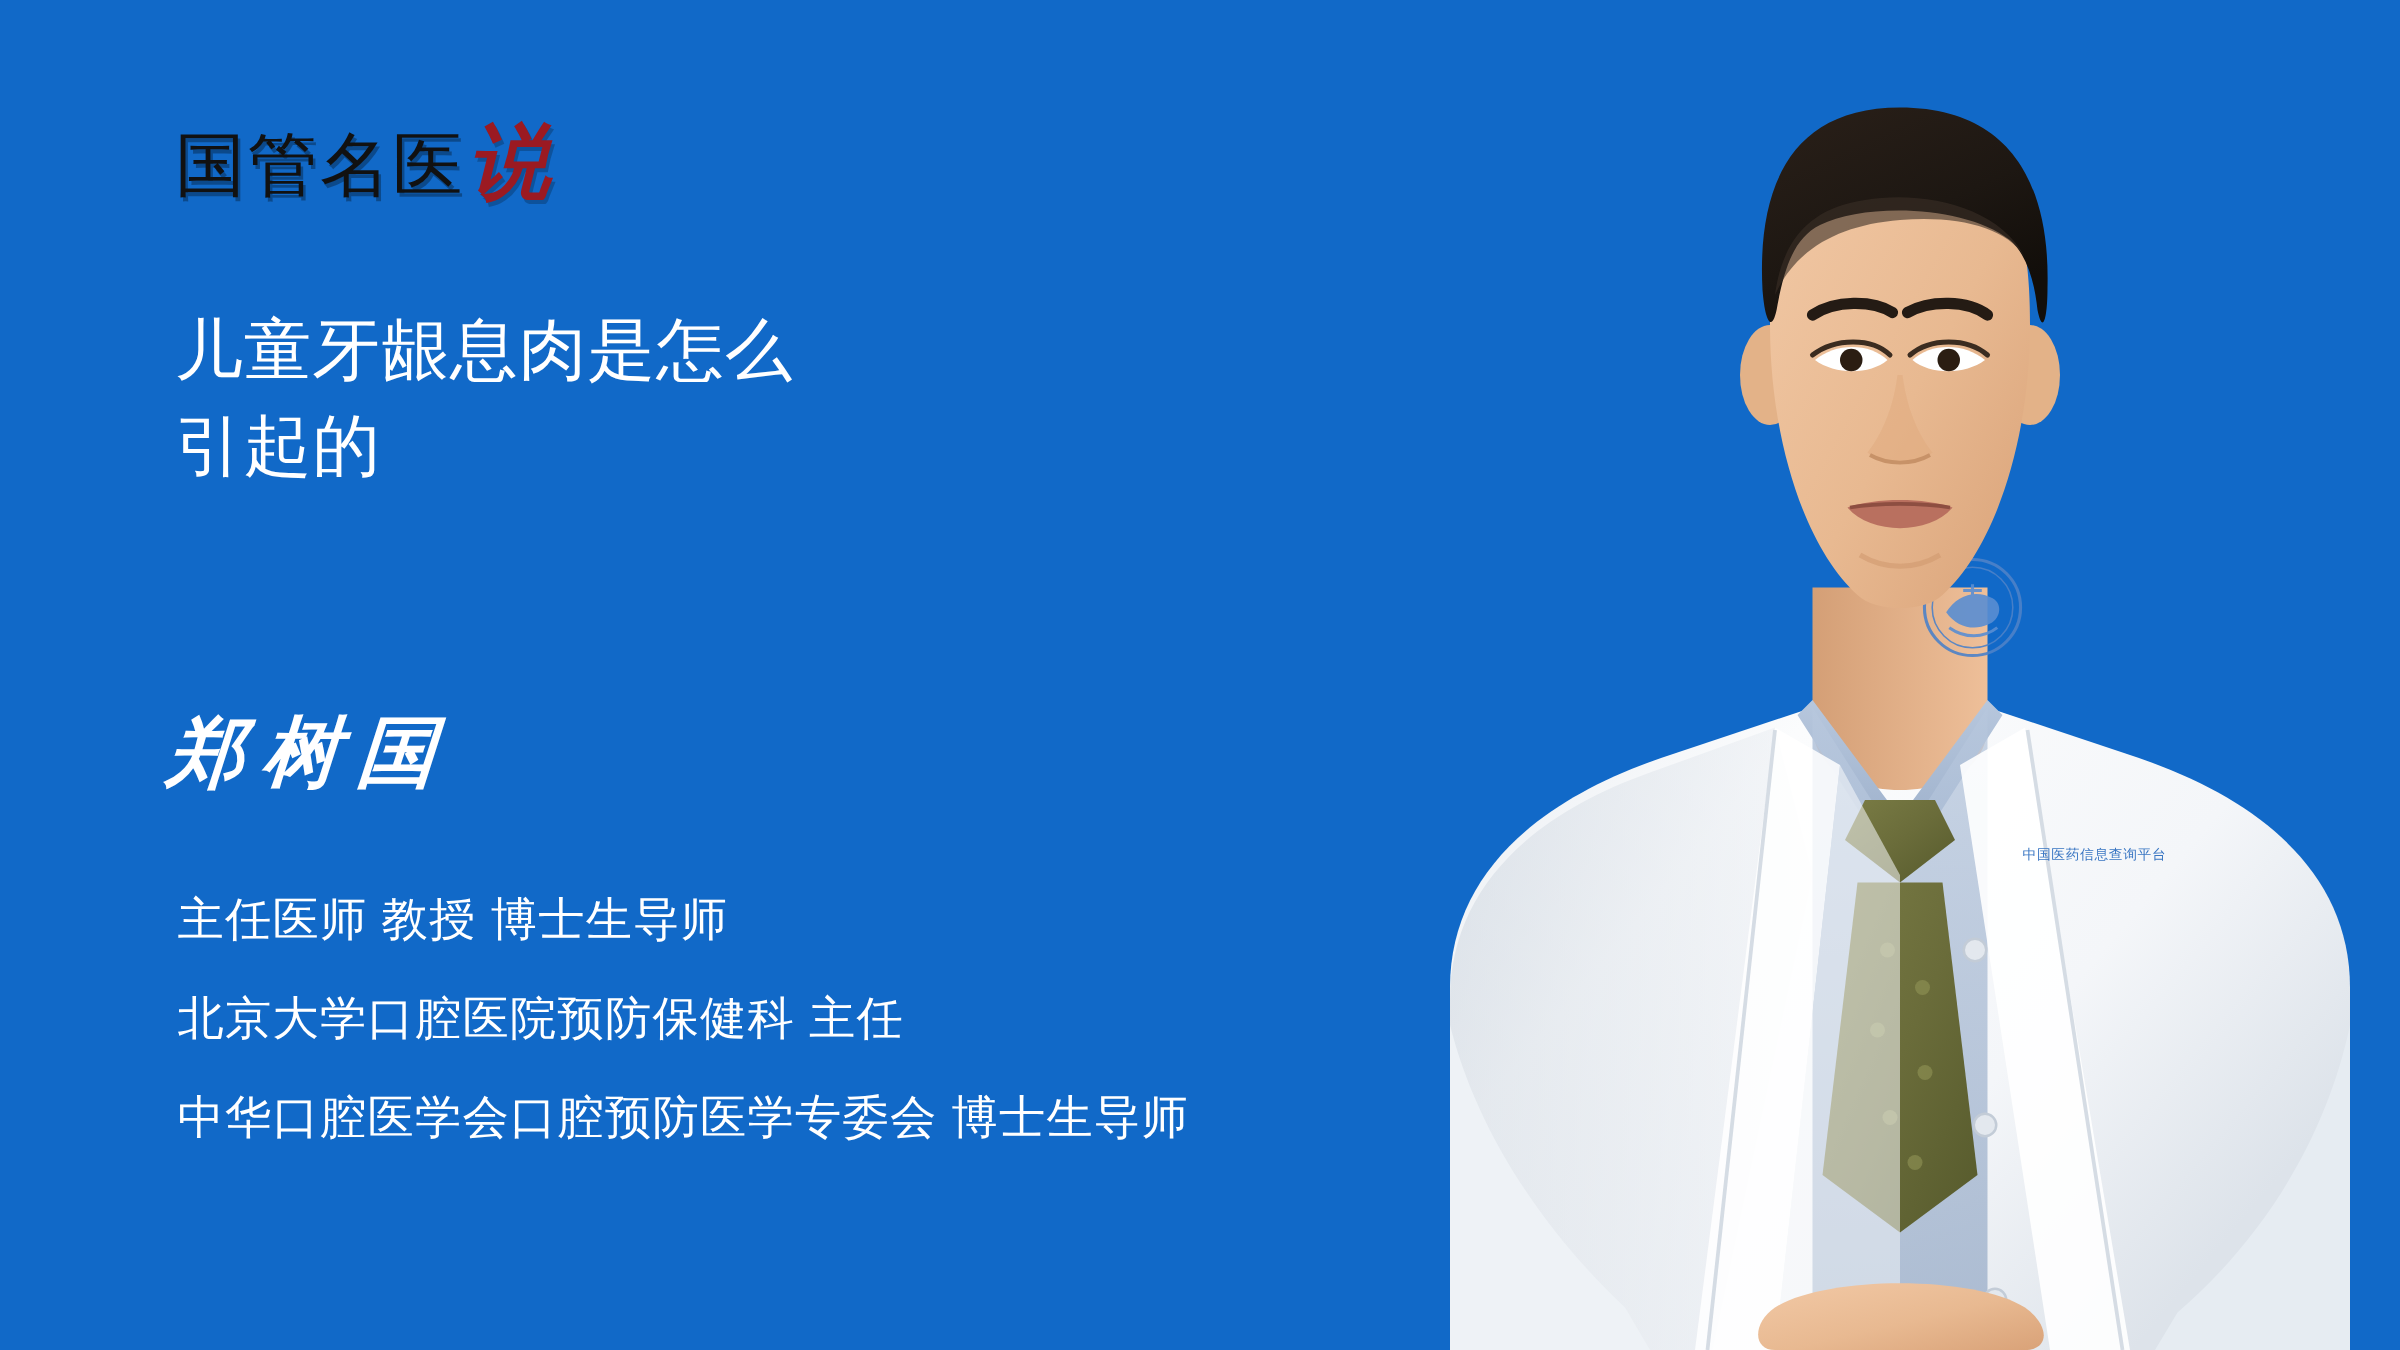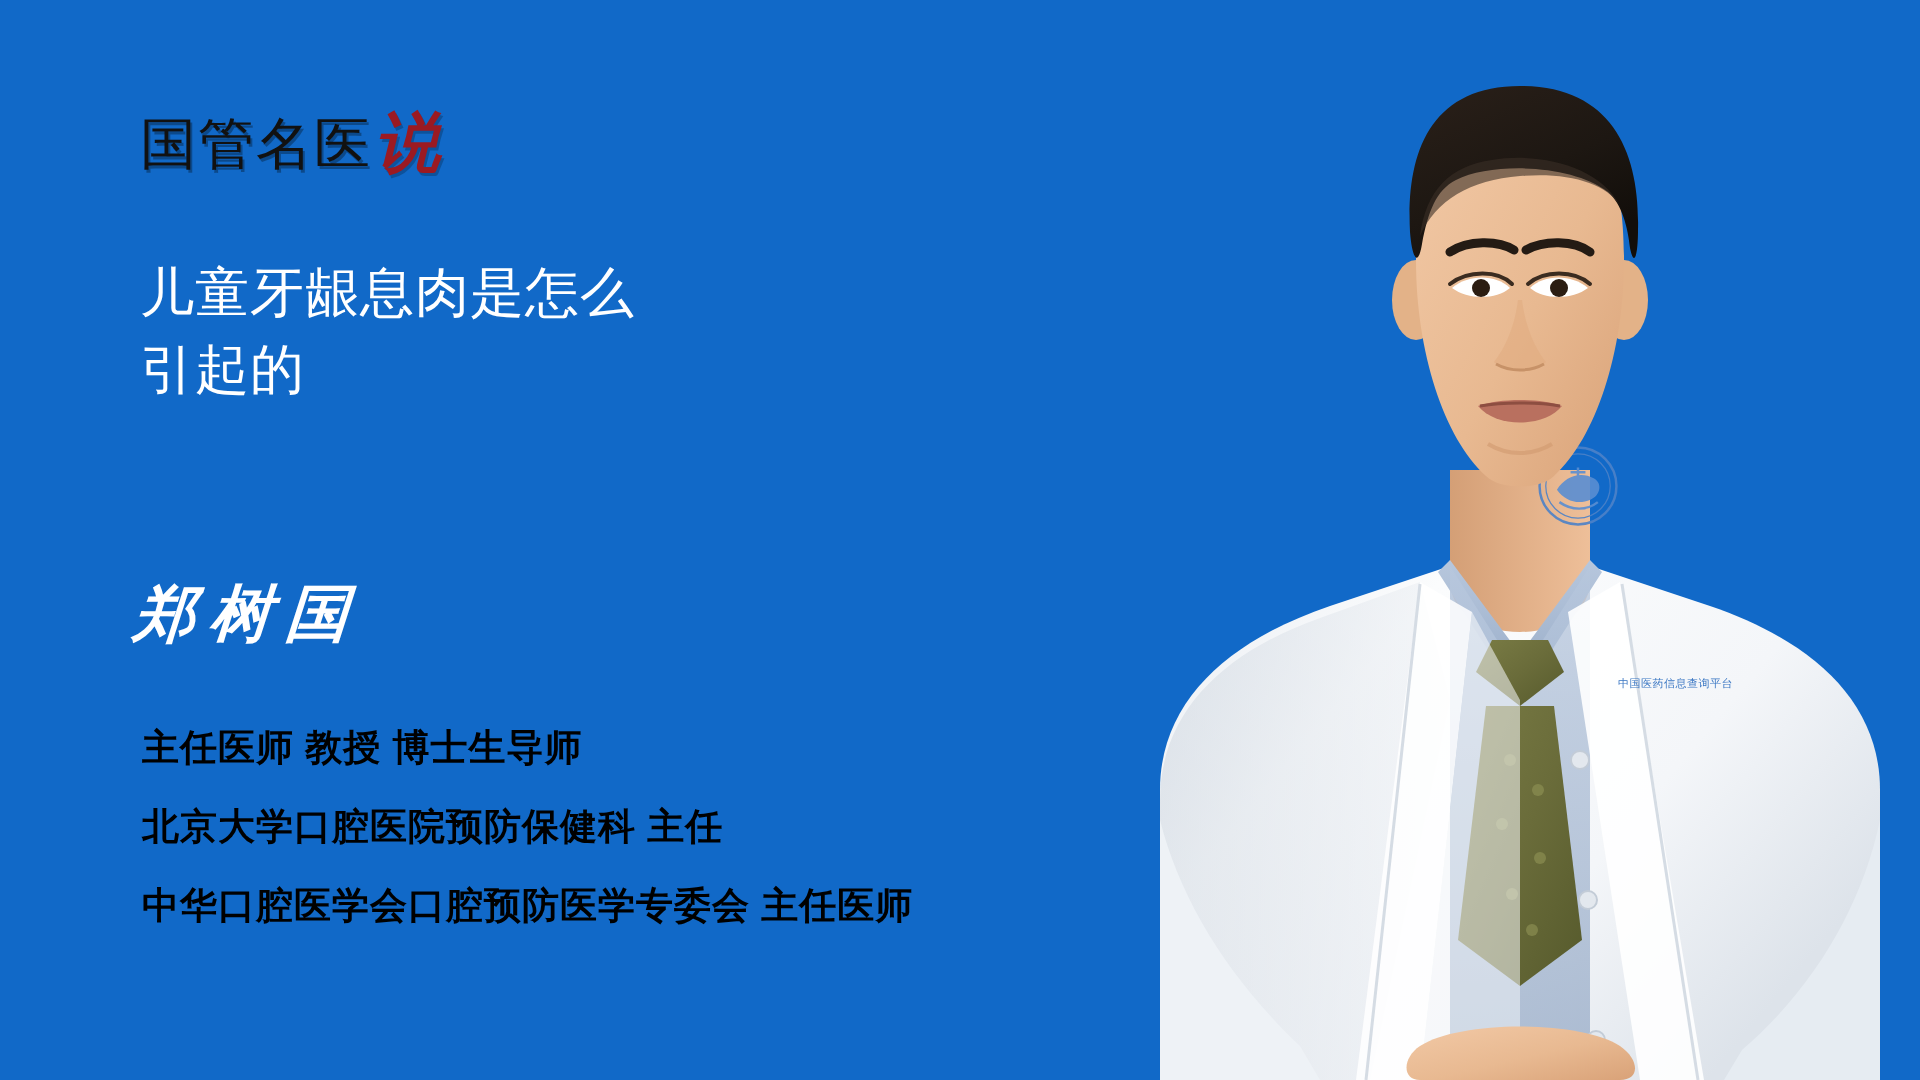--- a/index.html
+++ b/index.html
@@ -20,21 +20,21 @@
   .bg-fill {
     position: absolute;
     inset: 0;
     background: #1169c8;
   }
 
   
   .left-col {
     position: absolute;
     left: 0;
-    top: 16px;
+    top: 4px;
     width: 1180px;
     height: 772px;
   }
 
   
   .brand {
     position: absolute;
     left: 140px;
     top: 94px;
     display: flex;
@@ -93,23 +93,23 @@
   }
 
   
   .credentials {
     position: absolute;
     left: 142px;
     top: 713px;
     width: 1020px;
   }
   .credential-line {
-    color: #000000;
+    color: #ffffff;
     font-size: 37px;
-    font-weight: 700;
+    font-weight: 400;
     line-height: 1.0;
     margin-bottom: 42px;
     letter-spacing: 1px;
     white-space: nowrap;
   }
   .credential-line:last-child { margin-bottom: 0; }
 
   
   .portrait {
     position: absolute;
@@ -269,20 +269,20 @@
     <div class="title-block">
       <div class="title-line">儿童牙龈息肉是怎么</div>
       <div class="title-line">引起的</div>
     </div>
 
     <div class="doctor-name">郑树国</div>
 
     <div class="credentials">
       <div class="credential-line">主任医师  教授  博士生导师</div>
       <div class="credential-line">北京大学口腔医院预防保健科  主任</div>
-      <div class="credential-line">中华口腔医学会口腔预防医学专委会  主任医师</div>
+      <div class="credential-line">中华口腔医学会口腔预防医学专委会  博士生导师</div>
     </div>
 
   </div>
 
   <div class="badge-caption">中国医药信息查询平台</div>
 
 </div>
 
 </body></html>

